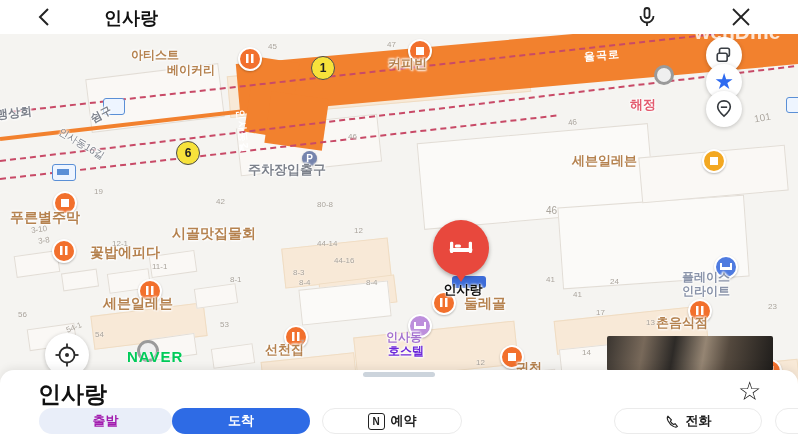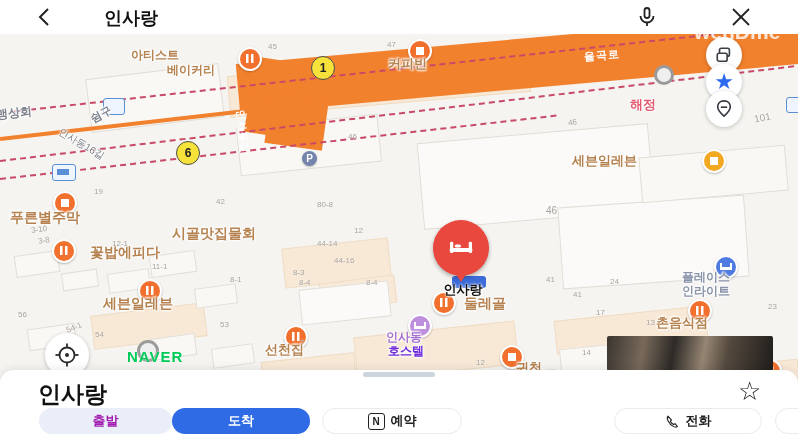--- a/index.html
+++ b/index.html
@@ -135,20 +135,21 @@
 
   <div class="plabel gray" style="left:-4px;top:72px;transform:rotate(-6deg);">맹상회</div>
   <div class="plabel gray" style="left:90px;top:74px;font-size:11px;transform:rotate(-28deg);">쉼구</div>
 
   <div class="plabel" style="left:630px;top:63px;color:#e35a6e;font-size:13px;">해정</div>
 
   <div class="plabel" style="left:572px;top:119px;font-size:13px;">세븐일레븐</div>
   <div class="pc ic-cup" style="left:702px;top:116px;background-color:#f3a821;"></div>
 
   <div class="pc" style="left:302px;top:118px;width:15px;height:15px;background-color:#7584ad;border:none;color:#fff;font-size:10px;font-weight:800;display:flex;align-items:center;justify-content:center;">P</div>
+  <div class="plabel gray" style="left:248px;top:128px;font-size:13px;">주차장입출구</div>
 
   <div class="pc ic-cup" style="left:53px;top:158px;"></div>
   <div class="plabel" style="left:10px;top:176px;font-size:14px;">푸른별주막</div>
 
   <div class="plabel" style="left:172px;top:192px;font-size:14px;">시골맛집물회</div>
 
   <div class="pc ic-bars" style="left:52px;top:206px;"></div>
   <div class="plabel" style="left:90px;top:211px;font-size:14px;">꽃밥에피다</div>
 
   <div class="pc ic-bars" style="left:138px;top:246px;"></div>

